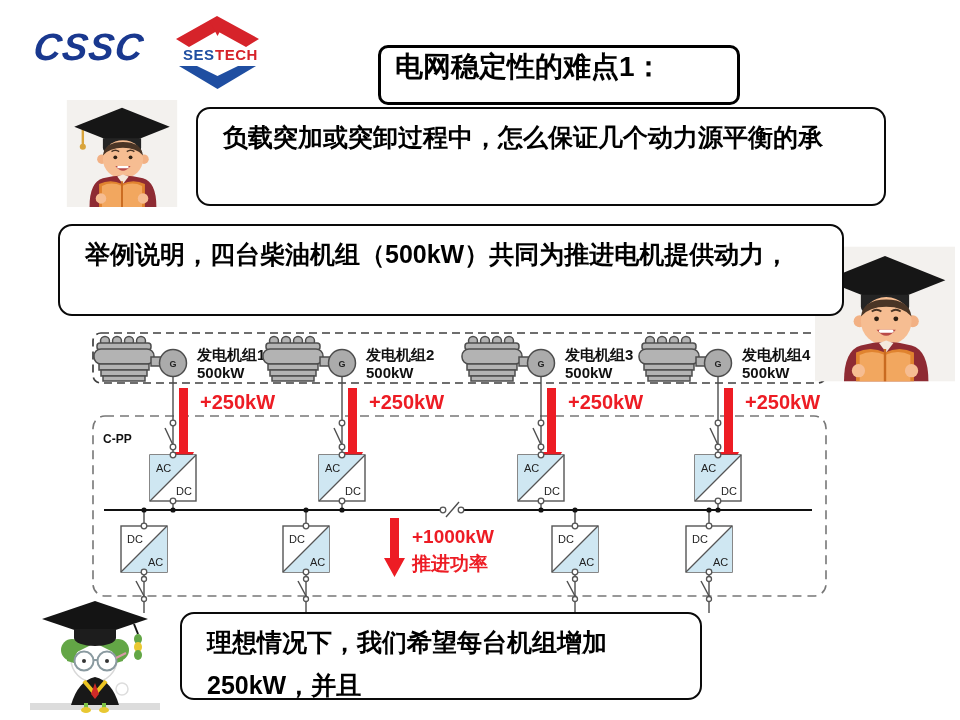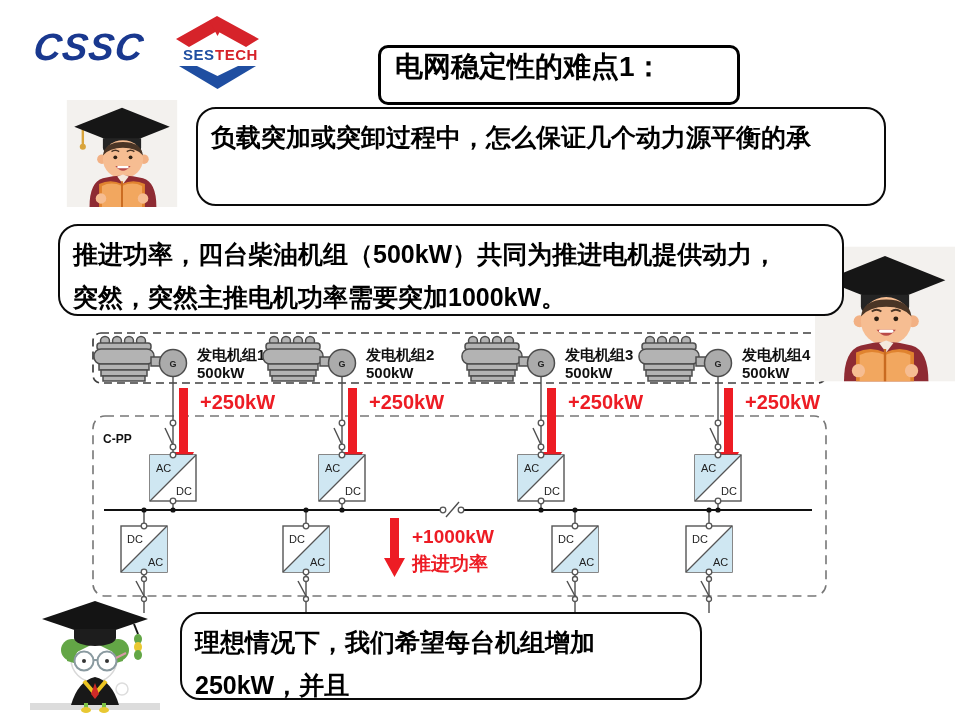--- a/index.html
+++ b/index.html
@@ -5,22 +5,22 @@
   html,body{margin:0;padding:0;background:#fff;}
   .slide{position:relative;width:960px;height:720px;background:#ffffff;overflow:hidden;
          font-family:"Liberation Sans","DejaVu Sans",sans-serif;color:#000;}
   .abs{position:absolute;box-sizing:border-box;}
   
   .cssc{left:34px;top:26px;font-size:38px;font-weight:900;font-style:italic;
         color:#19388f;letter-spacing:1px;transform:skewX(-8deg);}
   .titlebox{left:378px;top:14px;width:362px;height:60px;border:3px solid #000;border-radius:10px;
             display:flex;align-items:flex-start;padding-left:14px;font-size:28px;font-weight:700;background:#fff;margin-top:31px;}
   
-  .tbox{border:2.5px solid #0a0a0a;border-radius:20px;background:#fff;
-        font-size:25px;font-weight:700;line-height:1.72;padding:7px 13px;}
+  .tbox{border:2.5px solid #0a0a0a;border-radius:14px;background:#fff;
+        font-size:25px;font-weight:700;line-height:1.72;padding:7px 25px;}
   .tbox1{left:196px;top:107px;width:690px;height:99px;}
   .tbox2{left:58px;top:224px;width:786px;height:92px;}
   .tbox3{left:180px;top:612px;width:522px;height:88px;}
   
   .char1{left:64px;top:100px;width:116px;height:107px;}
   .char2{left:815px;top:238px;width:140px;height:152px;}
   .char3{left:22px;top:597px;width:150px;height:118px;}
   
   svg text{font-family:"Liberation Sans","DejaVu Sans",sans-serif;}
   .genlbl{font-size:15px;font-weight:700;fill:#111;}
@@ -290,21 +290,20 @@
   </svg>
   <svg class="abs char3" viewBox="0 0 150 118">
     <use href="#grad-girl"></use>
   </svg>
 
   <div class="abs tbox tbox1">
     <div>负载突加或突卸过程中，怎么保证几个动力源平衡的承</div>
   </div>
 
   <div class="abs tbox tbox2">
-    <div>推进功率，四台柴油机组（500kW）共同为推进电机提供动力，</div>
-    <div>突然，突然主推电机功率需要突加1000kW。</div>
+    <div>举例说明，四台柴油机组（500kW）共同为推进电机提供动力，</div>
   </div>
 
   <div class="abs tbox tbox3">
     <div>理想情况下，我们希望每台机组增加250kW，并且</div>
   </div>
 
 </div>
 
 </body></html>

